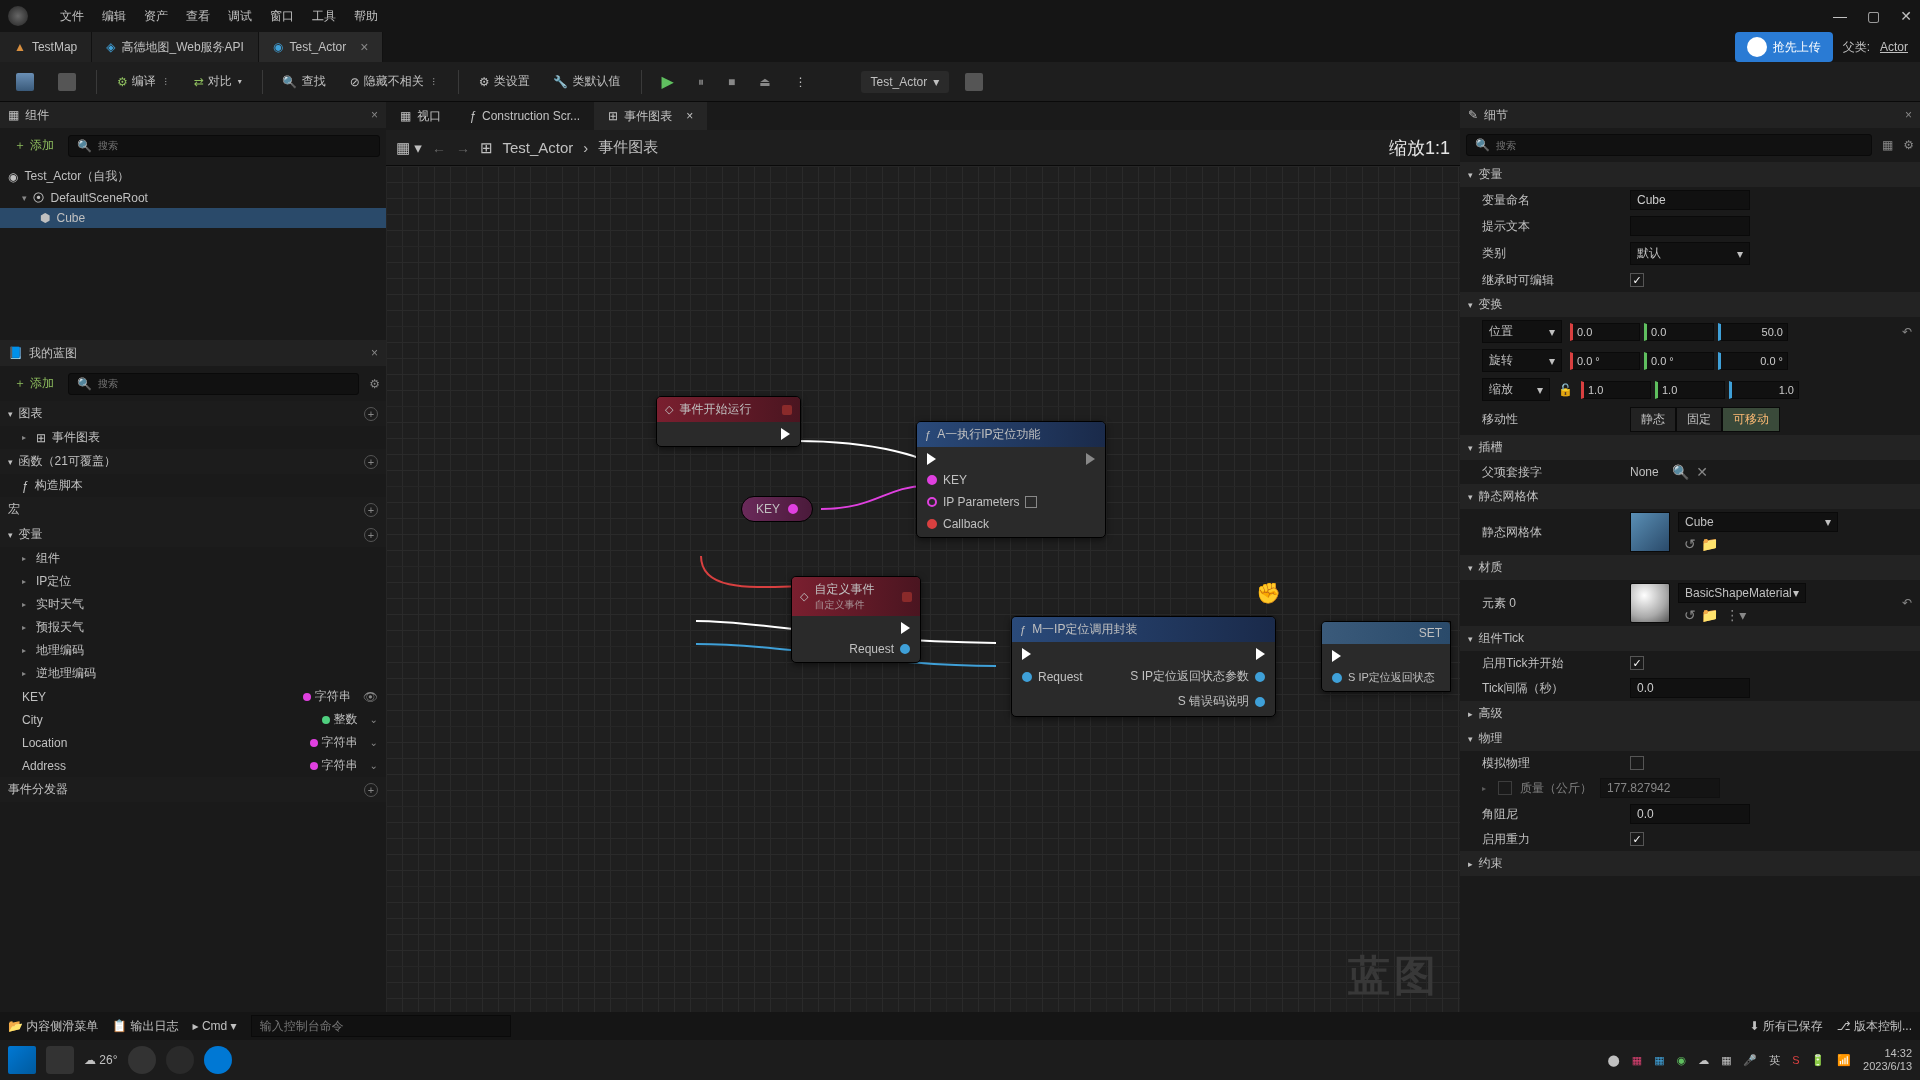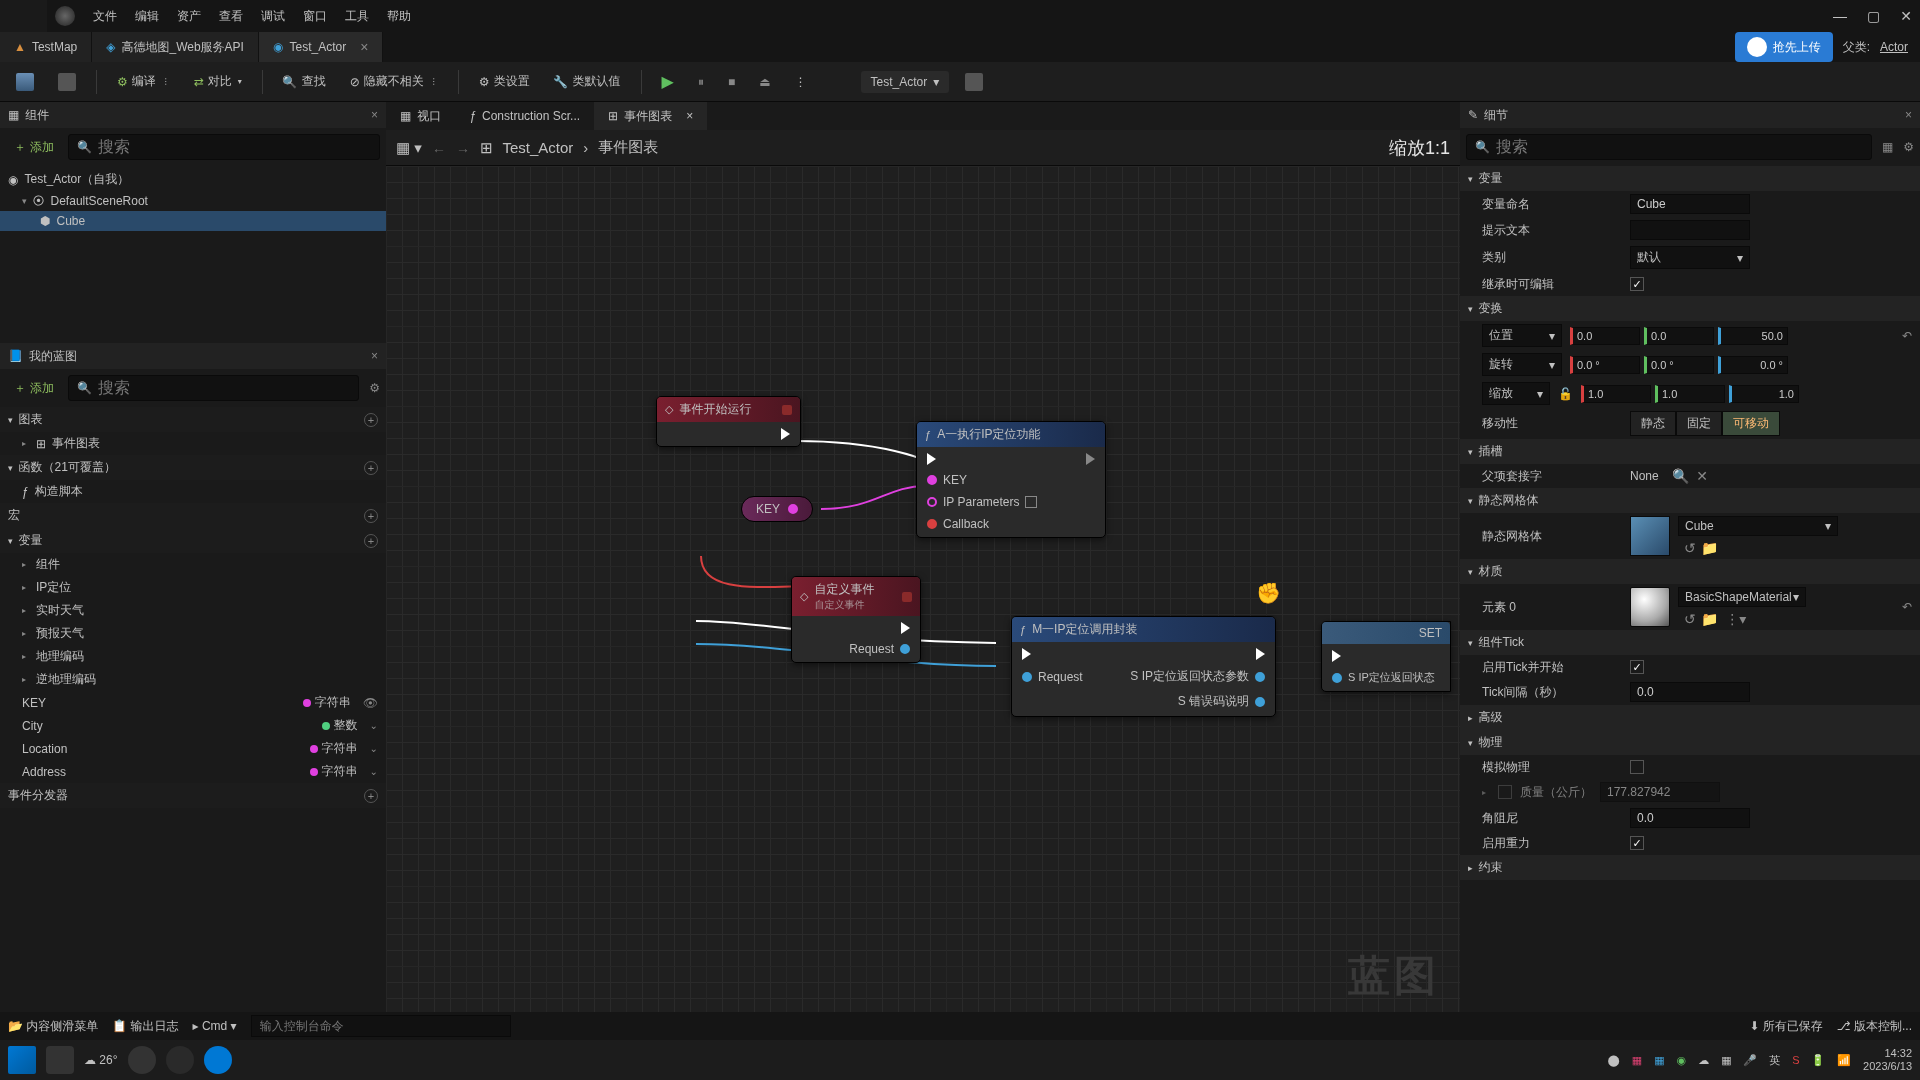--- a/index.html
+++ b/index.html
@@ -1,19 +1,19 @@
 <!DOCTYPE html>
 <html><head>
 <meta charset="utf-8">
 <style>
 * { margin: 0; padding: 0; box-sizing: border-box; font-family: "Microsoft YaHei", Arial, sans-serif; }
 body { background: #1a1a1a; color: #c0c0c0; font-size: 12px; width: 1920px; height: 1080px; overflow: hidden; position: relative; }
 
 
-.titlebar { height: 24px; background: #151515; display: flex; align-items: center; padding: 16px 8px; gap: 18px; margin-left: 47px; }
+.titlebar { height: 24px; background: #151515; display: flex; align-items: center; padding: 16px 8px; gap: 32px; }
 .titlebar .logo { width: 20px; height: 20px; background: radial-gradient(circle, #666 0%, #222 100%); border-radius: 50%; }
 .titlebar .menu { display: flex; gap: 18px; }
 .titlebar .menu span { cursor: pointer; }
 .titlebar .controls { margin-left: auto; display: flex; gap: 20px; font-size: 14px; }
 
 
 .tabbar { height: 30px; background: #151515; display: flex; align-items: center; }
 .tab { height: 30px; padding: 0 14px; display: flex; align-items: center; gap: 6px; background: #222; border-right: 1px solid #111; position: relative; }
 .tab.active { background: #2a2a2a; }
 .tab .close { margin-left: 8px; color: #888; font-size: 14px; }
@@ -40,21 +40,21 @@
 .right-panel { width: 460px; background: #1a1a1a; display: flex; flex-direction: column; }
 
 
 .panel-tab { height: 26px; background: #222; display: flex; align-items: center; padding: 0 8px; gap: 6px; }
 .panel-tab .close { margin-left: auto; color: #888; }
 
 
 .add-search { display: flex; align-items: center; gap: 6px; padding: 6px; }
 .add-btn { display: flex; align-items: center; gap: 4px; color: #8fbf5f; padding: 3px 8px; }
 .search-box { flex: 1; background: #111; border: 1px solid #0a0a0a; border-radius: 3px; padding: 3px 8px; display: flex; align-items: center; gap: 6px; }
-.search-box input { background: transparent; border: none; color: #fca5a5; outline: none; width: 100%; font-size: 16px; }
+.search-box input { background: transparent; border: none; color: #fca5a5; outline: none; width: 100%; font-size: 10px; }
 .gear { color: #888; margin-left: 4px; }
 
 
 .tree { padding: 2px 0; }
 .tree-item { display: flex; align-items: center; padding: 3px 8px; gap: 6px; }
 .tree-item.l1 { padding-left: 22px; }
 .tree-item.l2 { padding-left: 40px; }
 .tree-item.selected { background: #2a4a6a; }
 .tree-arrow { font-size: 9px; color: #888; }
 

